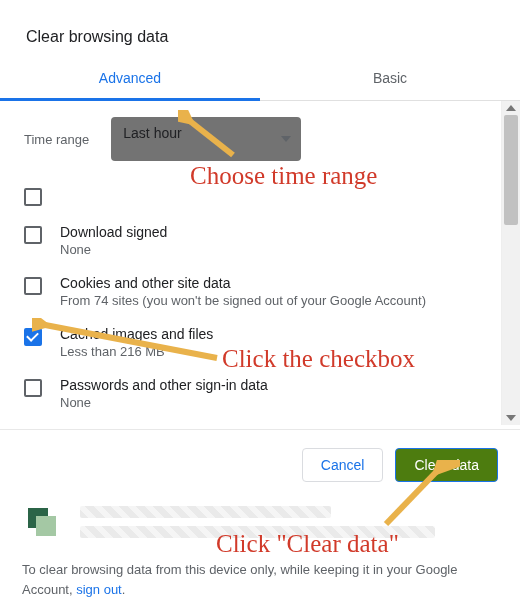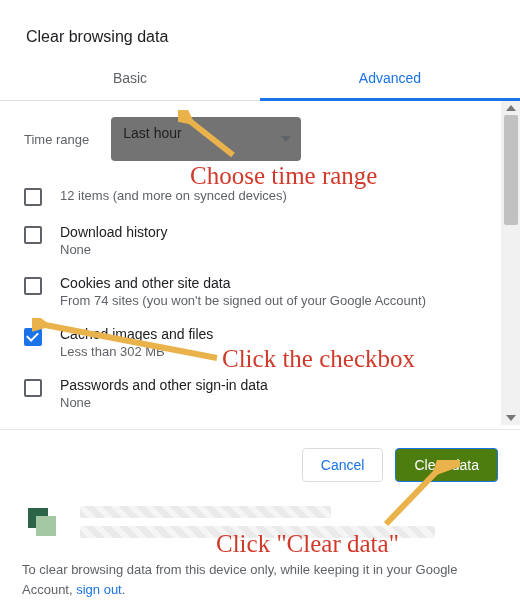--- a/index.html
+++ b/index.html
@@ -238,22 +238,22 @@
   .annot svg { display: block; }
 </style>
 </head>
 <body>
 
 <div class="dialog">
 
   <div class="dlg-title">Clear browsing data</div>
 
   <div class="tabs">
+    <div class="tab active">Advanced</div>
     <div class="tab">Basic</div>
-    <div class="tab active">Advanced</div>
   </div>
 
   <div class="scroll-area">
     <div class="content">
 
       <div class="time-row">
         <span>Time range</span>
         <div class="select-wrap">
           <select>
             <option>Last hour</option>
@@ -263,42 +263,41 @@
                 <path d="M0 0 L10 0 L5 6 Z" fill="#5f6368"></path>
               </svg>
           </span>
         </div>
       </div>
 
       <div id="items-container">
           <div class="item">
             <div class="cb"></div>
             <div class="item-txt">
-              <div class="de">12 items (and more on synced devices)</div>
             </div>
           </div>
           <div class="item">
             <div class="cb"></div>
             <div class="item-txt">
-              <div class="ti">Download history</div>
+              <div class="ti">Download signed</div>
               <div class="de">None</div>
             </div>
           </div>
           <div class="item">
             <div class="cb"></div>
             <div class="item-txt">
               <div class="ti">Cookies and other site data</div>
               <div class="de">From 74 sites (you won't be signed out of your Google Account)</div>
             </div>
           </div>
           <div class="item">
             <div class="cb checked"></div>
             <div class="item-txt">
               <div class="ti">Cached images and files</div>
-              <div class="de">Less than 302 MB</div>
+              <div class="de">Less than 216 MB</div>
             </div>
           </div>
           <div class="item">
             <div class="cb"></div>
             <div class="item-txt">
               <div class="ti">Passwords and other sign-in data</div>
               <div class="de">None</div>
             </div>
           </div>
           <div class="item"></div>

